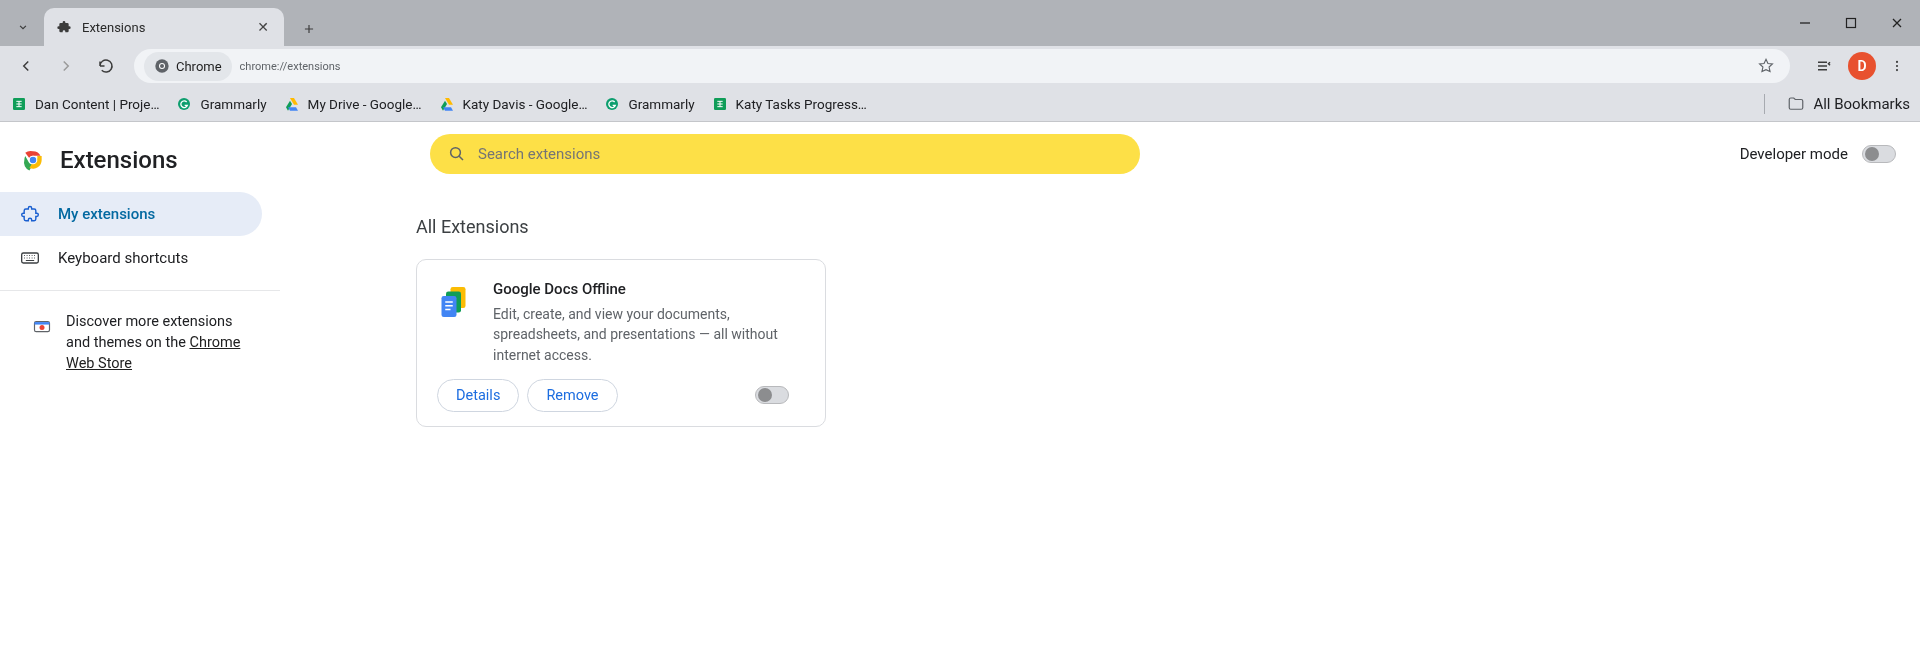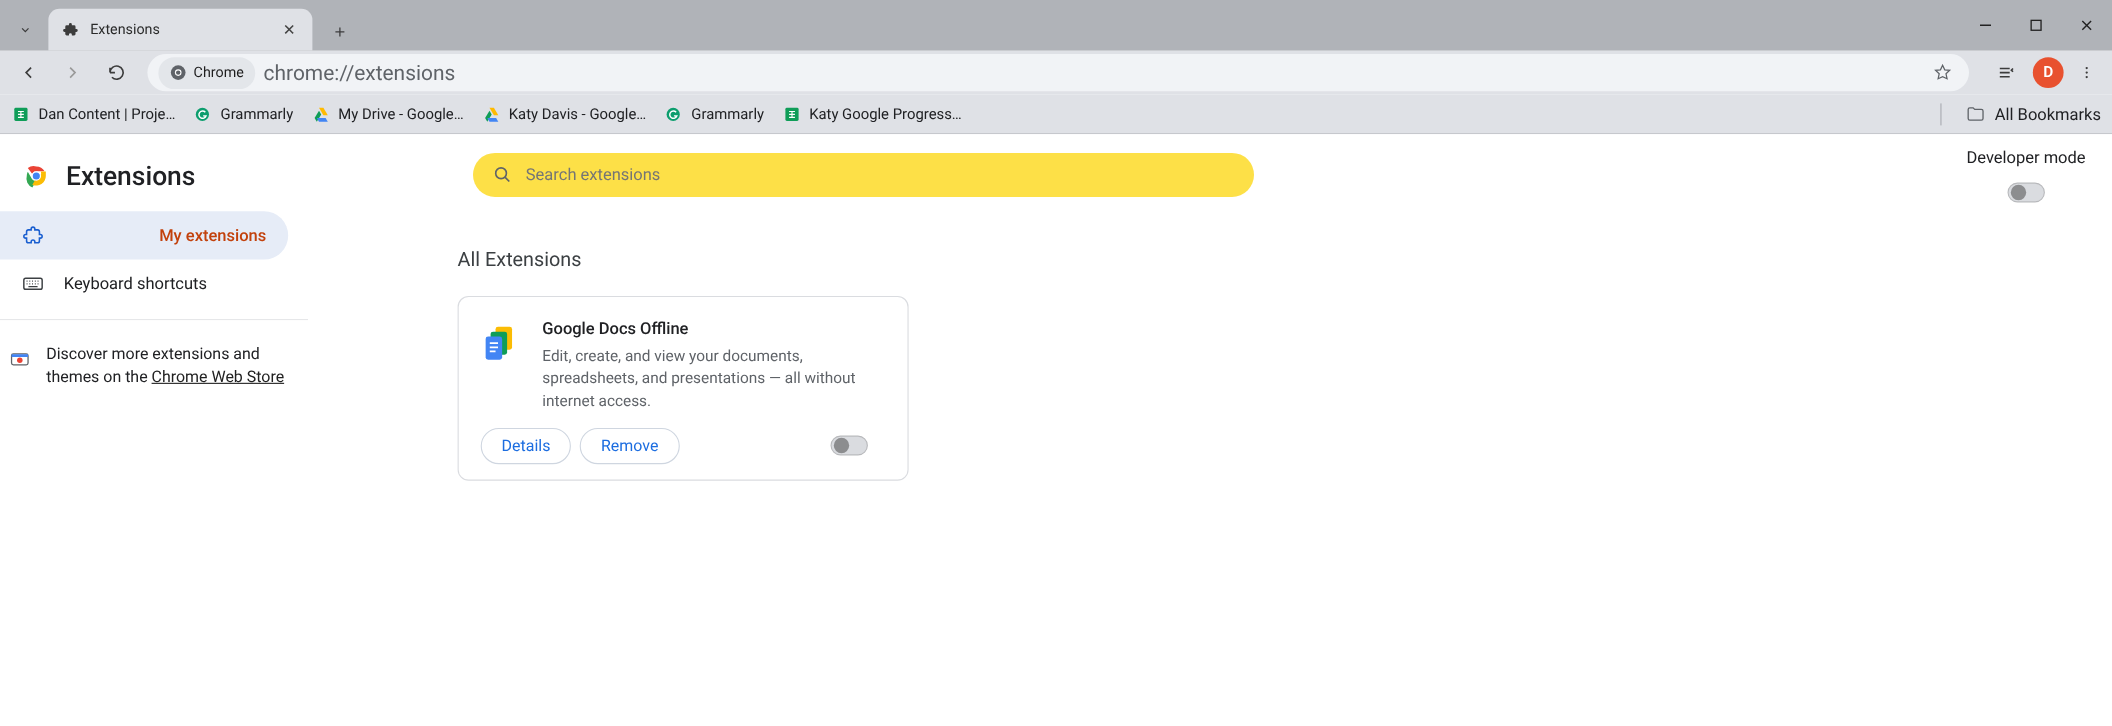--- a/index.html
+++ b/index.html
@@ -15,53 +15,53 @@
   .new-tab { width: 30px; height: 30px; display: flex; align-items: center; justify-content: center; margin-left: 10px; margin-bottom: 2px; cursor: pointer; }
   .window-controls { position: absolute; right: 0; top: 0; height: 46px; display: flex; }
   .win-btn { width: 46px; height: 46px; display: flex; align-items: center; justify-content: center; cursor: pointer; font-size: 14px; color: #222; }
 
   
   .toolbar { height: 40px; background: #dfe1e6; display: flex; align-items: center; padding: 0 8px; gap: 4px; }
   .nav-btn { width: 36px; height: 36px; display: flex; align-items: center; justify-content: center; border-radius: 50%; cursor: pointer; color: #3c3c3c; }
   .nav-btn.disabled { color: #9a9a9a; }
   .omnibox { flex: 1; height: 34px; background: #f1f3f6; border-radius: 17px; display: flex; align-items: center; padding: 0 10px; gap: 8px; margin: 0 6px; }
   .site-chip { background: #e3e6ea; border-radius: 15px; height: 29px; display: flex; align-items: center; padding: 0 10px; gap: 6px; font-size: 13px; color: #1e1e1e; }
-  .omnibox-url { font-size: 19px; color: #5f6368; flex: 1; }
+  .omnibox-url { font-size: 11px; color: #5f6368; flex: 1; }
   .star-btn { width: 28px; height: 28px; display: flex; align-items: center; justify-content: center; cursor: pointer; color: #5f6368; }
   .toolbar-right { display: flex; align-items: center; gap: 6px; margin-left: 6px; }
   .profile-badge { width: 28px; height: 28px; background: #e8512f; border-radius: 50%; color: #fff; font-size: 14px; font-weight: 600; display: flex; align-items: center; justify-content: center; cursor: pointer; }
   .kebab { width: 30px; height: 30px; display: flex; align-items: center; justify-content: center; cursor: pointer; color: #3c3c3c; }
 
   
   .bookmarks-bar { height: 36px; background: #dfe1e6; display: flex; align-items: center; padding: 0 10px; gap: 16px; border-bottom: 1px solid #c4c6ca; }
   .bookmark { display: flex; align-items: center; gap: 7px; font-size: 13.5px; color: #202124; cursor: pointer; }
   .bookmark .b-icon { width: 18px; height: 18px; display: flex; align-items: center; justify-content: center; border-radius: 3px; }
   .bm-spacer { flex: 1; }
   .bm-divider { width: 1px; height: 20px; background: #a7aab0; margin: 0 6px; }
   .all-bookmarks { display: flex; align-items: center; gap: 8px; font-size: 15px; color: #202124; cursor: pointer; }
 
   
   .page { display: flex; height: calc(660px - 46px - 40px - 36px); background: #fff; }
   .sidebar { width: 280px; padding-top: 12px; }
   .sidebar-header { display: flex; align-items: center; gap: 14px; padding: 12px 20px 18px 20px; }
   .chrome-logo { width: 26px; height: 26px; }
   .page-title { font-size: 24px; font-weight: 500; color: #202124; }
   .sidebar-item { display: flex; align-items: center; gap: 18px; padding: 12px 20px; border-radius: 0 22px 22px 0; margin-right: 18px; cursor: pointer; font-size: 15px; color: #202124; }
-  .sidebar-item.active { background: #e6ecf7; color: #c2410c; font-weight: 500; justify-content: space-between; }
+  .sidebar-item.active { background: #e6ecf7; color: #0369a1; font-weight: 500; }
   .sidebar-item .s-icon { width: 20px; height: 20px; display: flex; align-items: center; justify-content: center; }
   .sidebar-divider { height: 1px; background: #e6e7e9; margin: 10px 0; }
-  .cws-promo { padding: 10px 8px; display: flex; gap: 14px; font-size: 14.5px; color: #202124; line-height: 1.45; }
+  .cws-promo { padding: 10px 32px; display: flex; gap: 14px; font-size: 14.5px; color: #202124; line-height: 1.45; }
   .cws-promo a { color: #212121; text-decoration: underline; }
   .cws-icon { width: 20px; height: 20px; margin-top: 4px; }
 
   .main { flex: 1; padding-top: 12px; padding-right: 24px; }
   .top-row { display: flex; align-items: center; gap: 20px; padding-left: 150px; margin-bottom: 42px; }
   .search-box { flex: 0 0 710px; background: #fde047; border-radius: 22px; height: 40px; display: flex; align-items: center; padding: 0 18px; gap: 12px; }
   .search-box input { border: none; background: transparent; outline: none; font-size: 15px; color: #5f6368; flex: 1; }
-  .dev-mode { margin-left: auto; display: flex; align-items: center; gap: 14px; font-size: 15px; color: #202124; flex-direction: column; }
+  .dev-mode { margin-left: auto; display: flex; align-items: center; gap: 14px; font-size: 15px; color: #202124; }
   .toggle { width: 34px; height: 18px; border-radius: 10px; background: #dadce0; position: relative; border: 1px solid #b8b9bc; cursor: pointer; }
   .toggle .knob { width: 14px; height: 14px; border-radius: 50%; background: #8c8d8f; position: absolute; top: 1px; left: 2px; }
 
   .section-title { font-size: 18px; color: #3c4043; margin-left: 136px; margin-bottom: 22px; }
   .card { width: 410px; border: 1px solid #dadce0; border-radius: 10px; padding: 20px 36px 14px 20px; margin-left: 136px; display: flex; flex-direction: column; gap: 14px; box-shadow: 0 0 0 rgba(0,0,0,0); }
   .card-body { display: flex; gap: 20px; }
   .ext-icon { width: 36px; height: 36px; margin-top: 4px; }
   .ext-name { font-size: 15px; font-weight: 500; color: #202124; margin-bottom: 6px; }
   .ext-desc { font-size: 14px; color: #5f6368; line-height: 1.45; }
   .card-actions { display: flex; align-items: center; gap: 8px; }
@@ -216,21 +216,21 @@
       </span>
     <span>Grammarly</span>
   </div>
   <div class="bookmark">
     <span class="b-icon">
         <svg width="16" height="16" viewBox="0 0 24 24">
           <rect x="3" y="3" width="18" height="18" rx="2" fill="#0f9d58"></rect>
           <path d="M8 8h8M8 12h8M8 16h8M12 8v8" stroke="#fff" stroke-width="1.5"></path>
         </svg>
       </span>
-    <span>Katy Google Progress…</span>
+    <span>Katy Tasks Progress…</span>
   </div>
   <div class="bm-spacer"></div>
   <div class="bm-divider"></div>
   <div class="all-bookmarks">
     <span>
         <svg width="18" height="18" viewBox="0 0 24 24">
           <path d="M3 6a2 2 0 0 1 2-2h4l2 2h8a2 2 0 0 1 2 2v9a2 2 0 0 1-2 2H5a2 2 0 0 1-2-2z" fill="none" stroke="#5f6368" stroke-width="1.6"></path>
         </svg>
       </span>
     <span>All Bookmarks</span>

